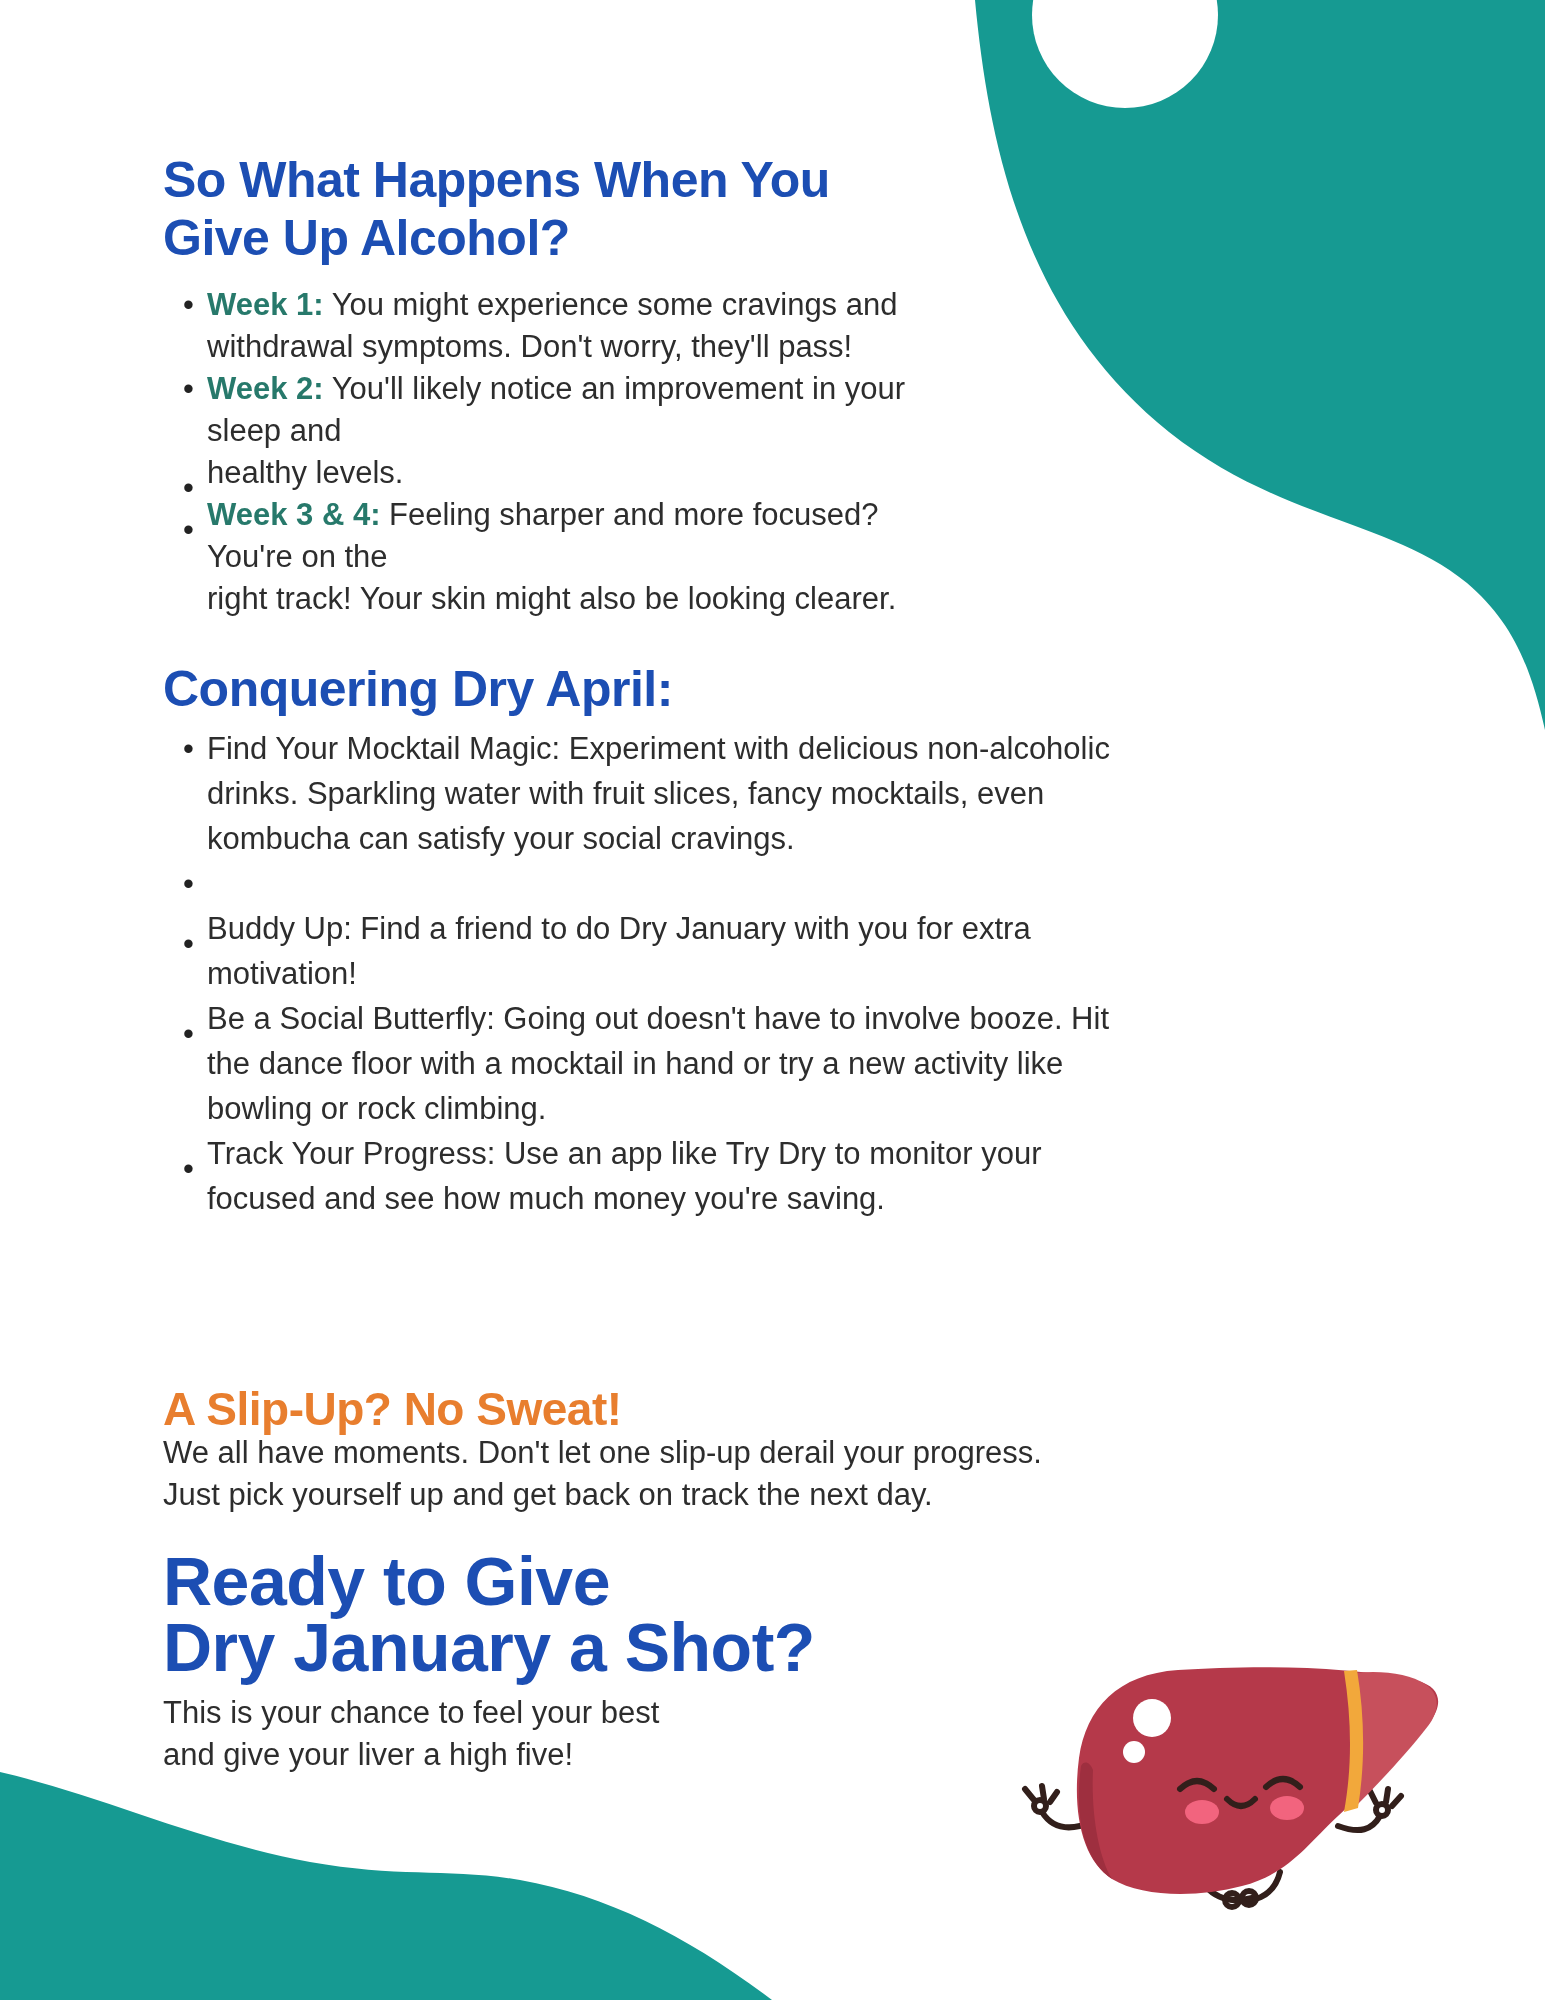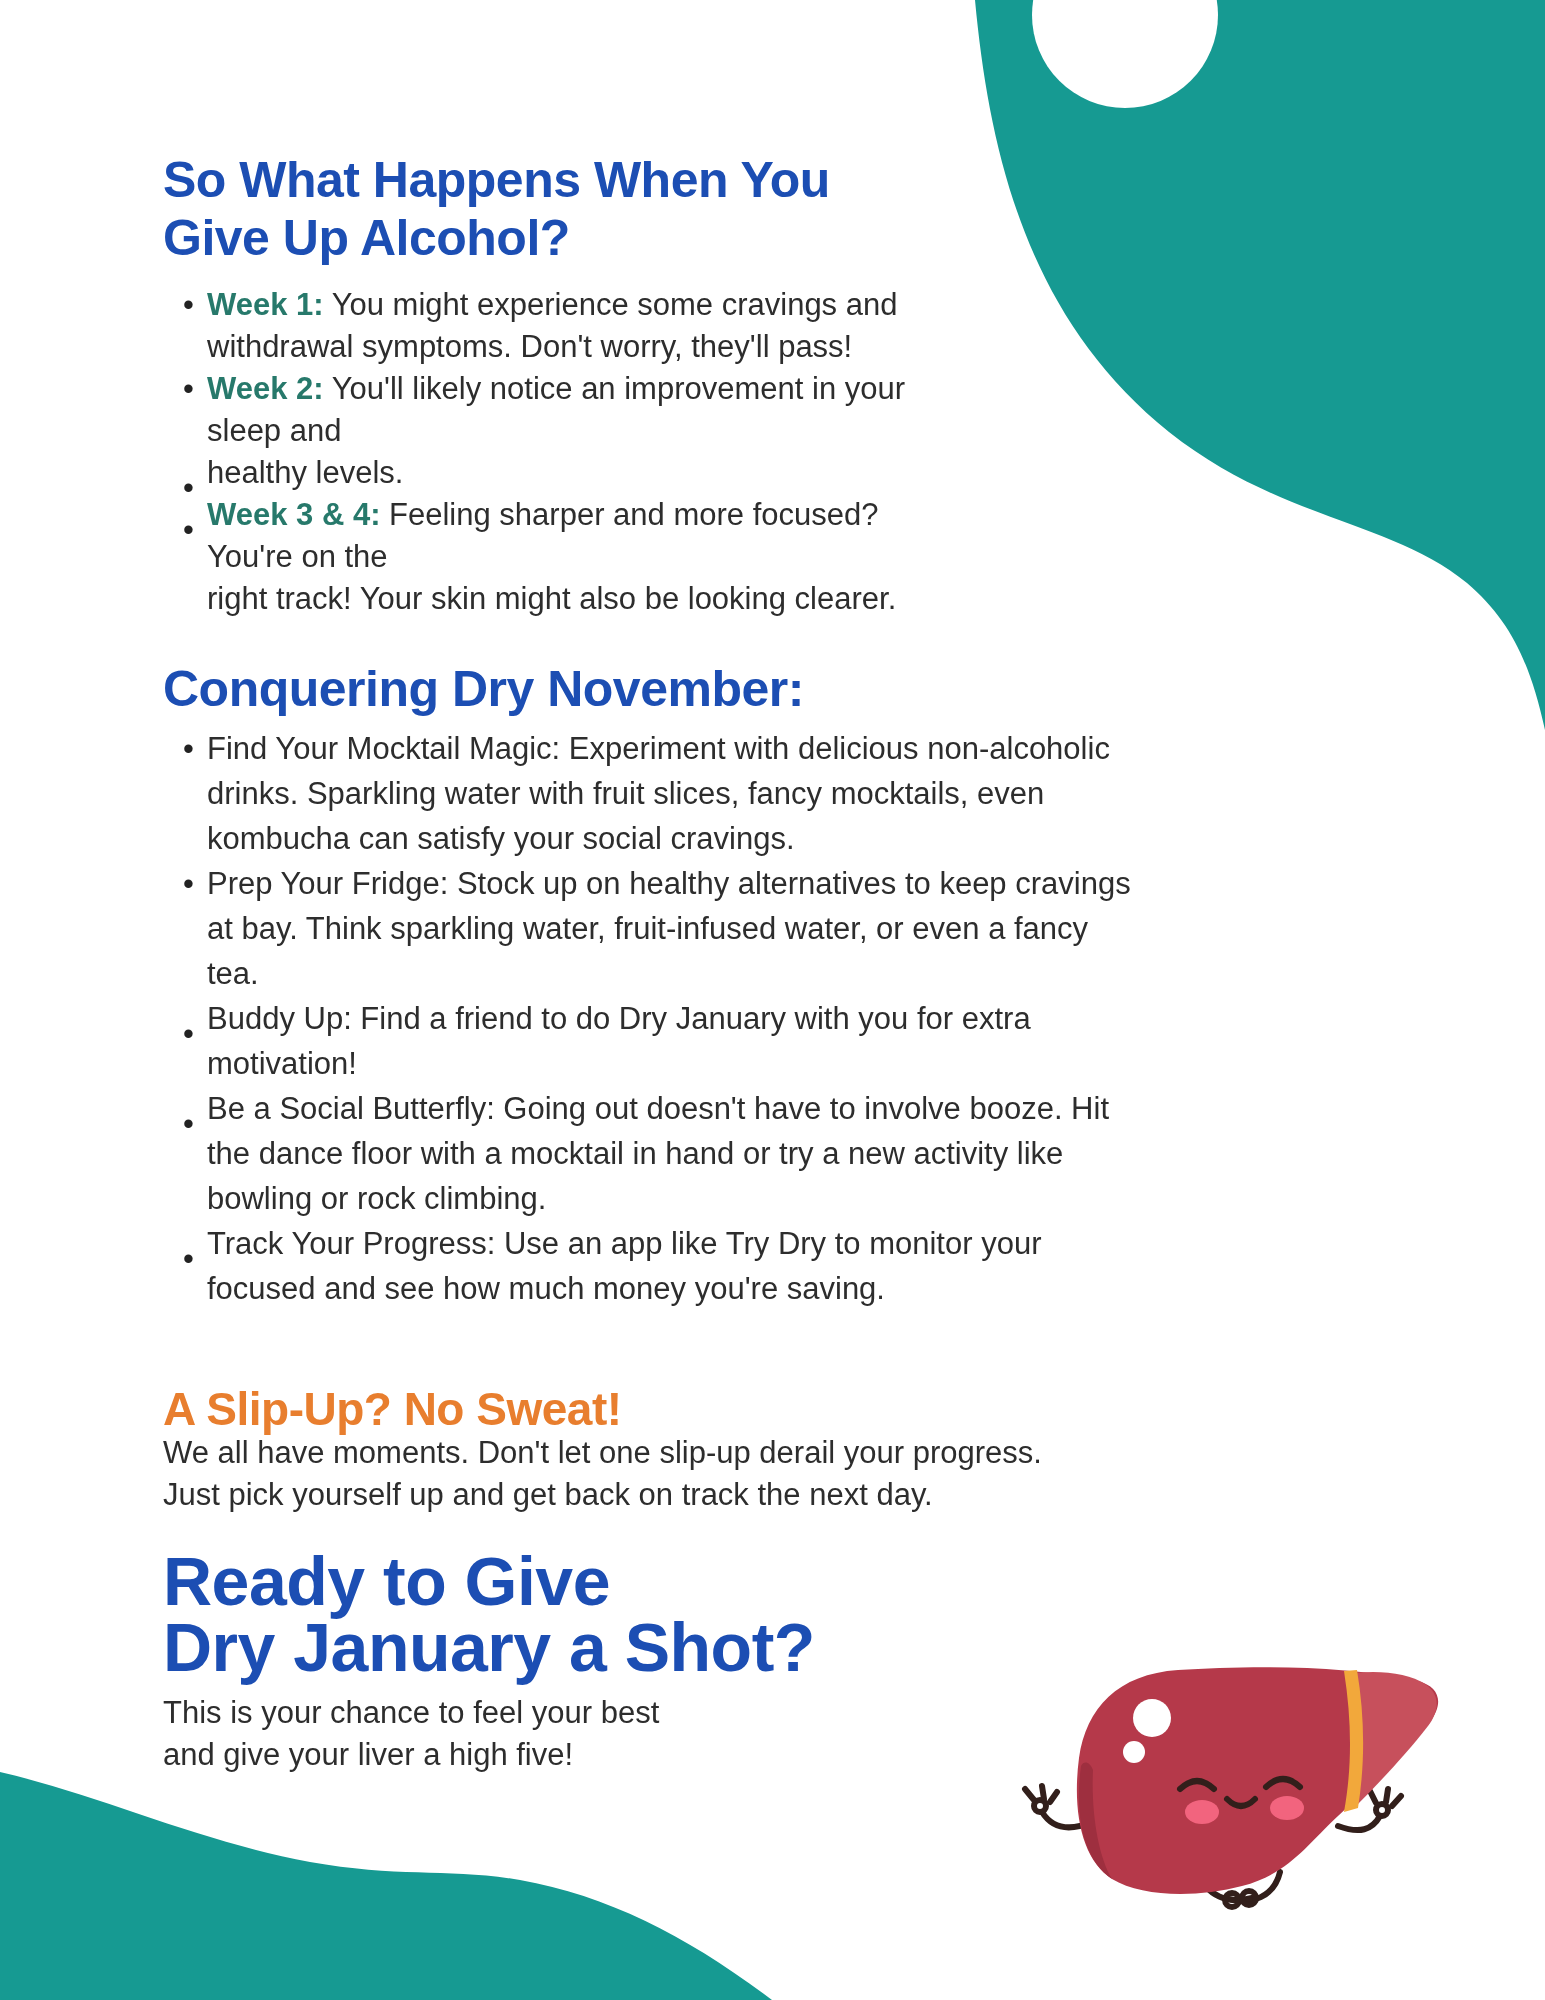--- a/index.html
+++ b/index.html
@@ -88,34 +88,31 @@
     <span class="btext"><span>healthy levels.</span></span>
   </li>
   <li class="dot-low">
     <span class="dot">•</span>
     <span class="btext"><b class="wk">Week 3 &amp; 4:</b><span> Feeling sharper and more focused?
 You're on the
 right track! Your skin might also be looking clearer.</span></span>
   </li>
 </ul>
 
-<div class="block h-blue" style="left:163px;top:660px;">Conquering Dry November:</div>
+<div class="block h-blue" style="left:163px;top:660px;">Conquering Dry April:</div>
 
 <ul class="bullets lh45 block" style="left:183px;top:726px;width:1200px;">
   <li>
     <span class="dot">•</span>
     <span class="btext">Find Your Mocktail Magic: Experiment with delicious non-alcoholic
 drinks. Sparkling water with fruit slices, fancy mocktails, even
 kombucha can satisfy your social cravings.</span>
   </li>
   <li>
     <span class="dot">•</span>
-    <span class="btext">Prep Your Fridge: Stock up on healthy alternatives to keep cravings
-at bay. Think sparkling water, fruit-infused water, or even a fancy
-tea.</span>
   </li>
   <li class="dot-low">
     <span class="dot">•</span>
     <span class="btext">Buddy Up: Find a friend to do Dry January with you for extra
 motivation!</span>
   </li>
   <li class="dot-low">
     <span class="dot">•</span>
     <span class="btext">Be a Social Butterfly: Going out doesn't have to involve booze. Hit
 the dance floor with a mocktail in hand or try a new activity like

